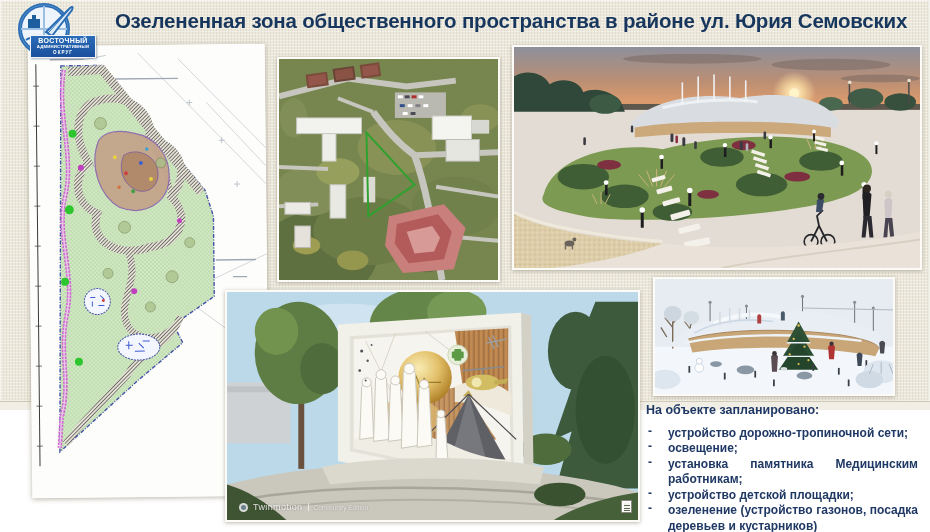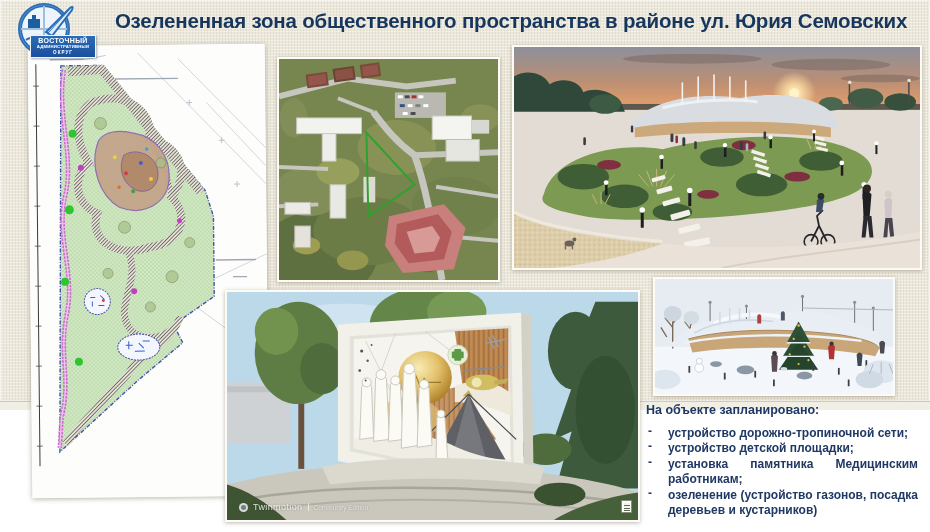--- a/index.html
+++ b/index.html
@@ -664,20 +664,21 @@
         <ellipse cx="10" cy="104" rx="16" ry="10" fill="#dde6ee"></ellipse>
         <path d="M222,88 l-4,10 M230,86 l0,12 M238,88 l4,10" stroke="#aab6c2" stroke-width="1"></path>
       </g>
     </svg>
   </figure>
 
   <section class="planned">
     <h2>На объекте запланировано:</h2>
     <ul>
       <li>устройство дорожно-тропиночной сети;</li>
+      <li>освещение;</li>
+      <li>установка памятника Медицинским работникам;</li>
       <li>устройство детской площадки;</li>
-      <li>установка памятника Медицинским работникам;</li>
       <li>озеленение (устройство газонов, посадка деревьев и кустарников)</li>
     </ul>
   </section>
 
   <div class="bottom-strip"></div>
 </div>
 
 </body></html>

